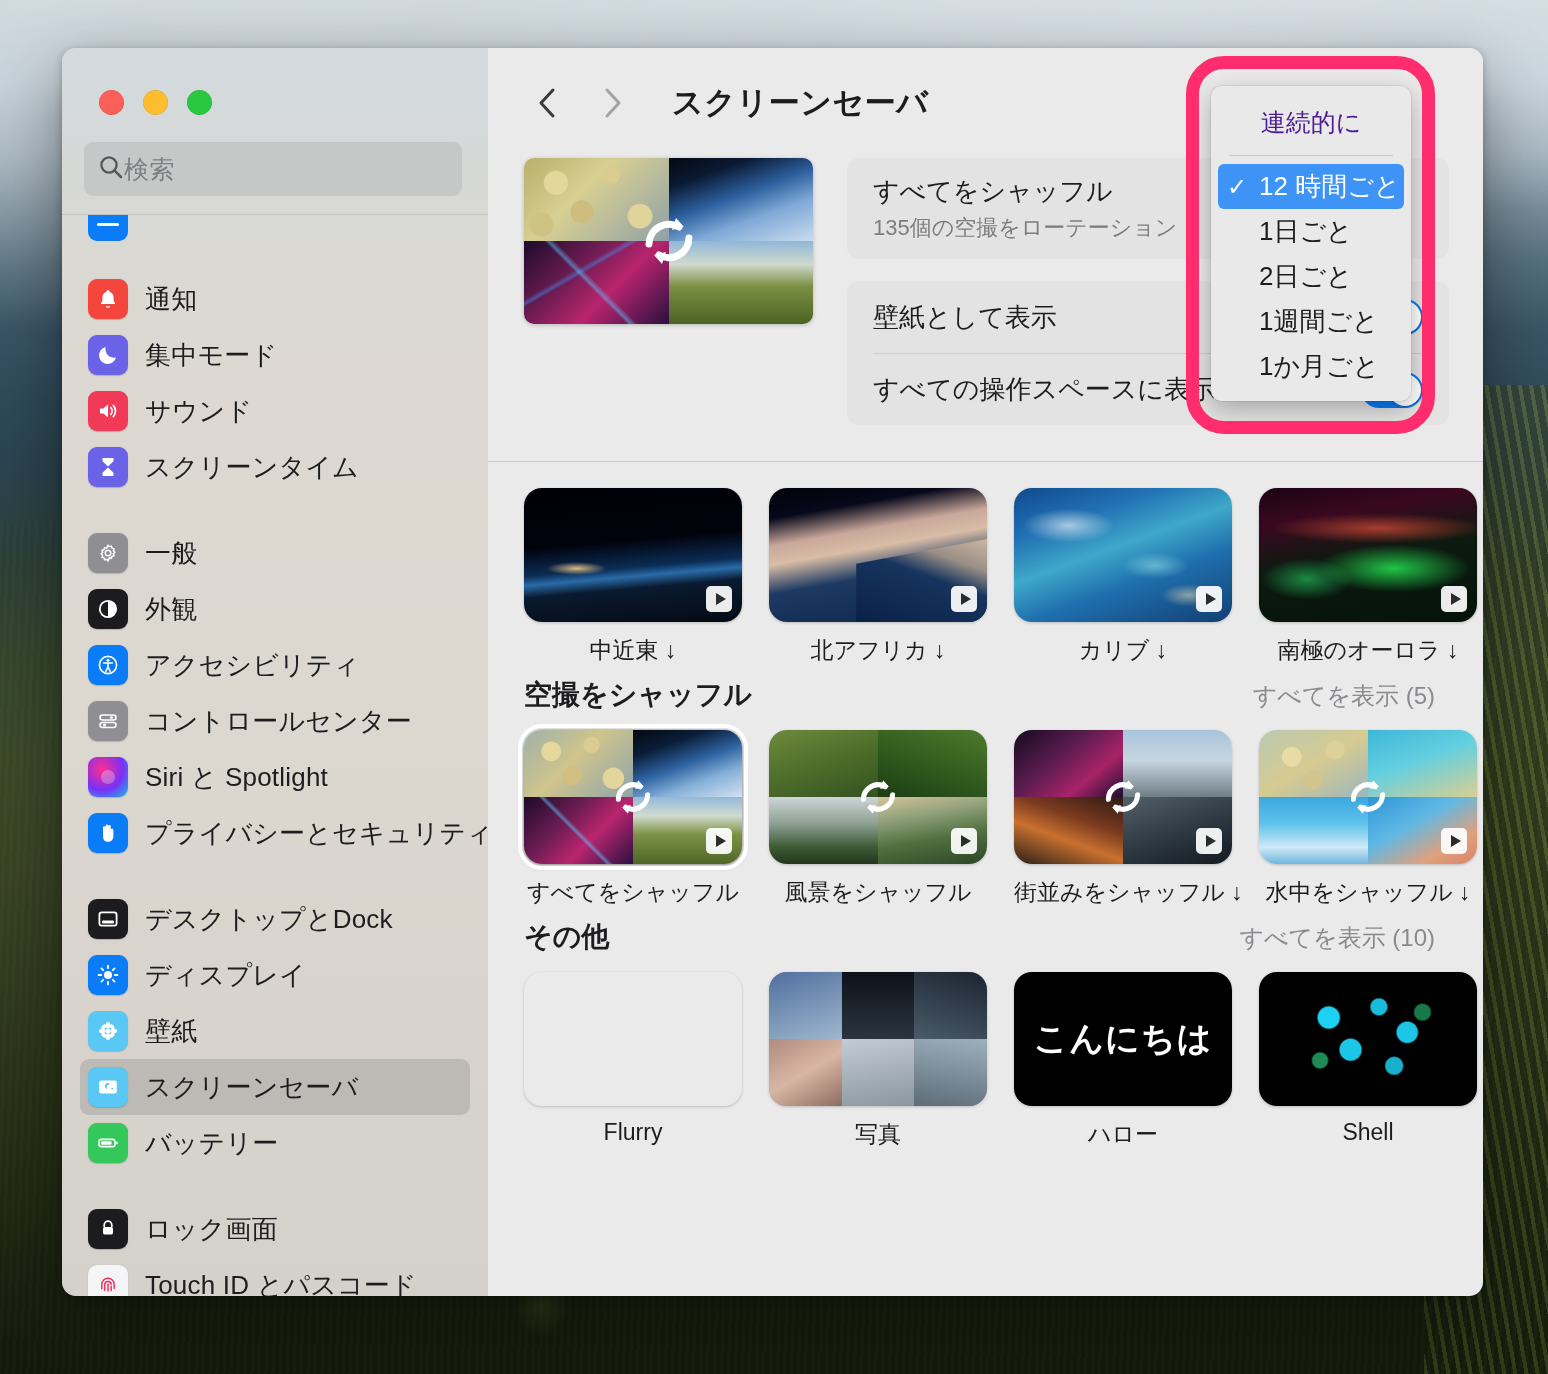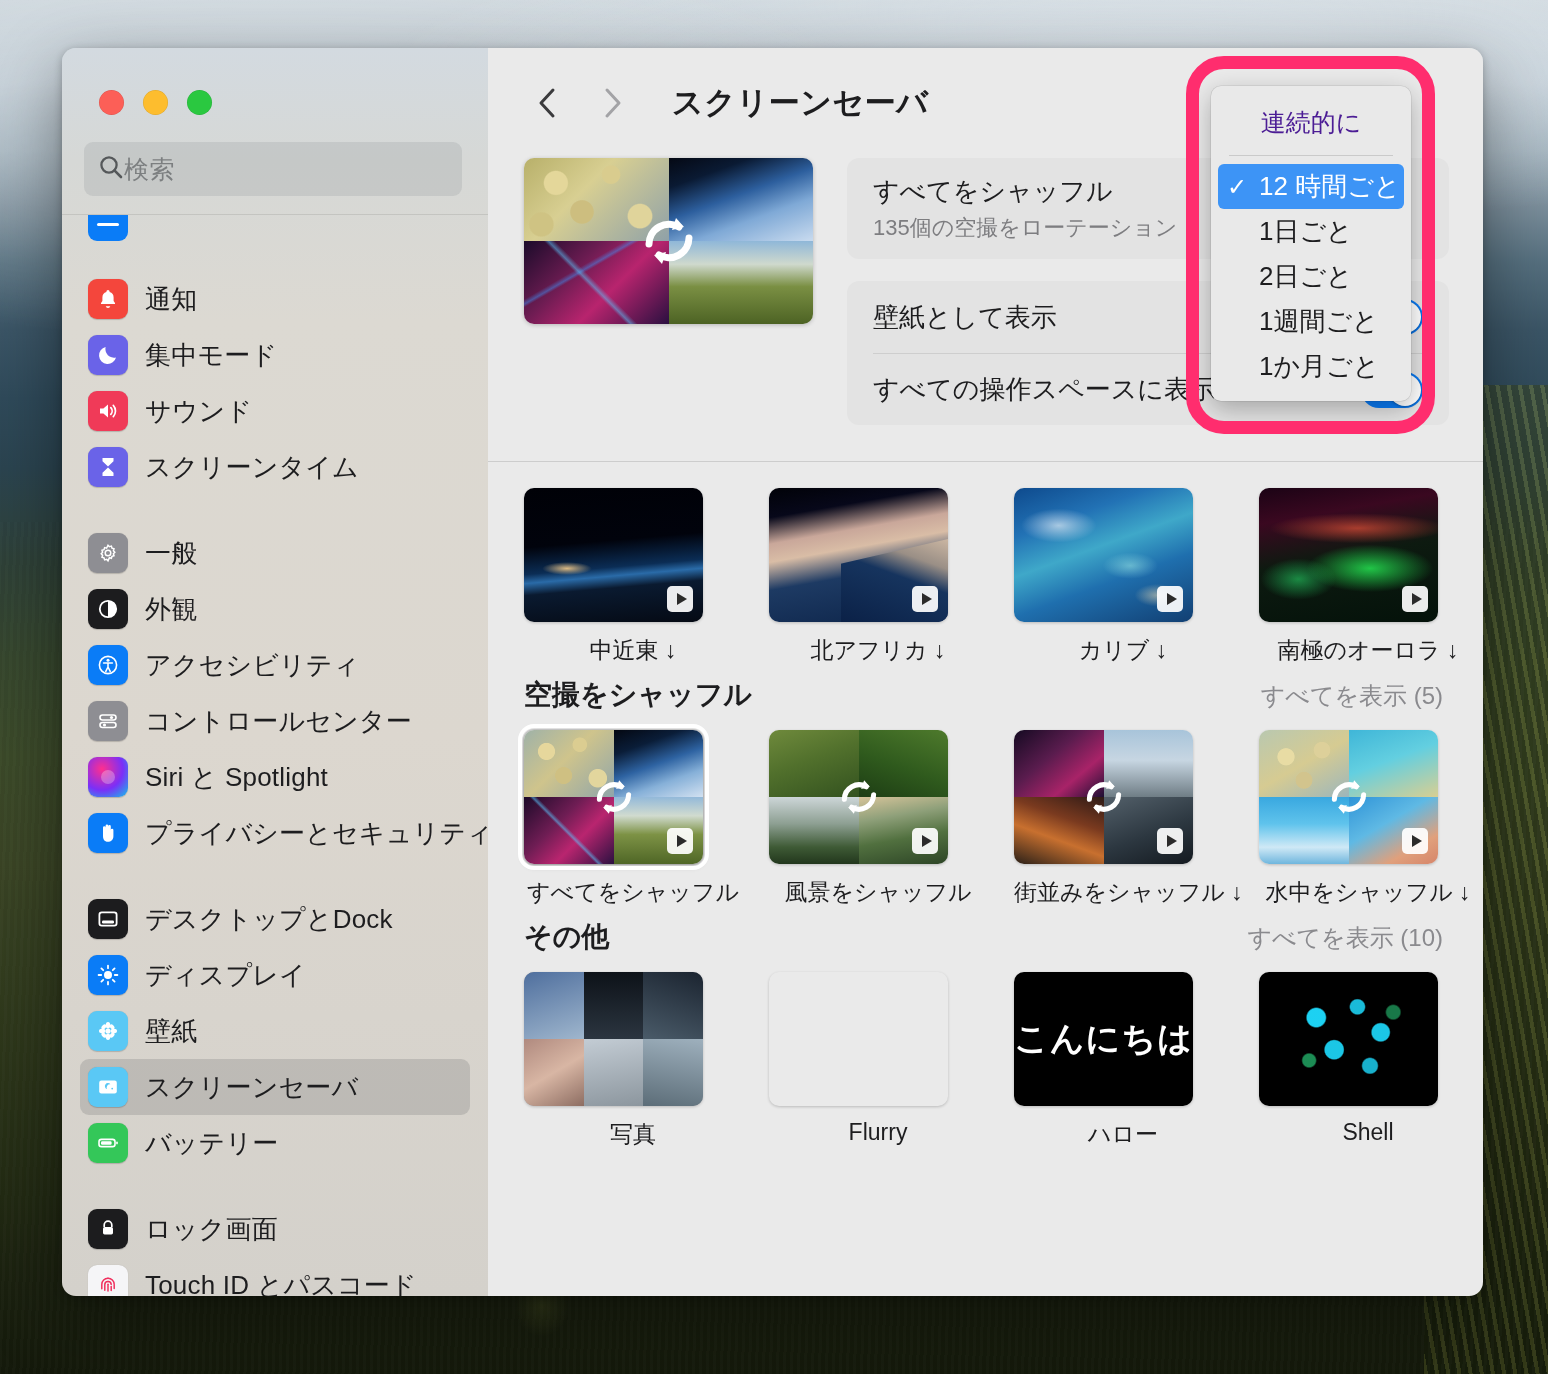--- a/index.html
+++ b/index.html
@@ -258,37 +258,37 @@
     width: 32px; height: 32px; border-radius: 50%;
     background: #fff;
     box-shadow: 0 1px 3px rgba(0,0,0,.3);
   }
 
   .divider-line { height: 1px; background: rgba(0,0,0,0.12); }
 
   .gallery {
     flex: 1;
     overflow: hidden;
-    padding: 26px 4px 0 36px;
+    padding: 26px 12px 0 36px;
   }
   .section-head {
     display: flex;
     align-items: baseline;
     justify-content: space-between;
     padding-right: 36px;
     margin-bottom: 16px;
   }
   .section-title { font-size: 28px; font-weight: 700; color: #1d1d1f; }
   .show-all { font-size: 24px; color: #8a8a8e; }
 
   .row-strip { display: flex; gap: 27px; margin-bottom: 10px; }
   .tile-wrap { width: 218px; flex: 0 0 218px; }
   .tile {
-    width: 179px; height: 134px;
-    border-radius: 10px;
+    width: 218px; height: 134px;
+    border-radius: 18px;
     overflow: hidden;
     position: relative;
     box-shadow: 0 1px 3px rgba(0,0,0,.2);
   }
   .tile.selected { outline: 4px solid #ffffff; outline-offset: 2px; box-shadow: 0 0 0 1px rgba(0,0,0,.12), 0 2px 6px rgba(0,0,0,.25); }
   .play-badge {
     position: absolute; right: 10px; bottom: 10px;
     width: 26px; height: 26px; border-radius: 5px;
     background: rgba(255,255,255,.92);
     display: flex; align-items: center; justify-content: center;
@@ -844,38 +844,38 @@
       </div>
 
       <div>
         <div class="section-head">
           <span class="section-title">その他</span>
           <span class="show-all">すべてを表示 (10)</span>
         </div>
         <div class="row-strip">
           <div class="tile-wrap">
             <div class="tile">
+              <div class="art art-flurry"></div>
+            </div>
+            <div class="tile-label">Flurry</div>
+          </div>
+          <div class="tile-wrap">
+            <div class="tile">
               <div class="art art-photos">
                 <div class="photos-mosaic">
                   <div></div>
                     <div></div>
                     <div></div>
                     <div></div>
                     <div></div>
                     <div></div>
                 </div>
               </div>
             </div>
             <div class="tile-label">写真</div>
-          </div>
-          <div class="tile-wrap">
-            <div class="tile">
-              <div class="art art-flurry"></div>
-            </div>
-            <div class="tile-label">Flurry</div>
           </div>
           <div class="tile-wrap">
             <div class="tile">
               <div class="art art-hello">
                 <span>こんにちは</span>
               </div>
             </div>
             <div class="tile-label">ハロー</div>
           </div>
           <div class="tile-wrap">

